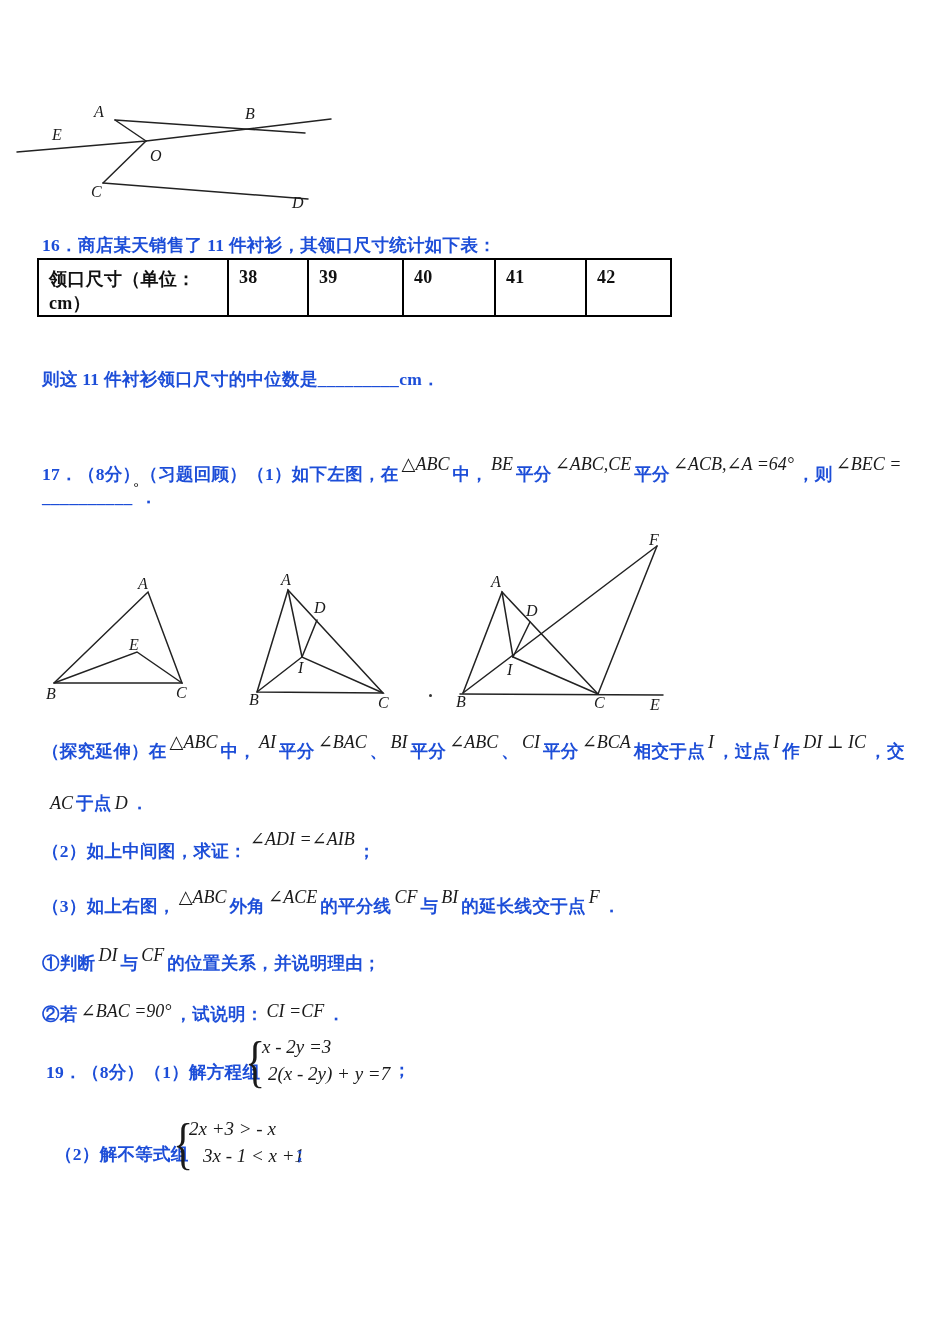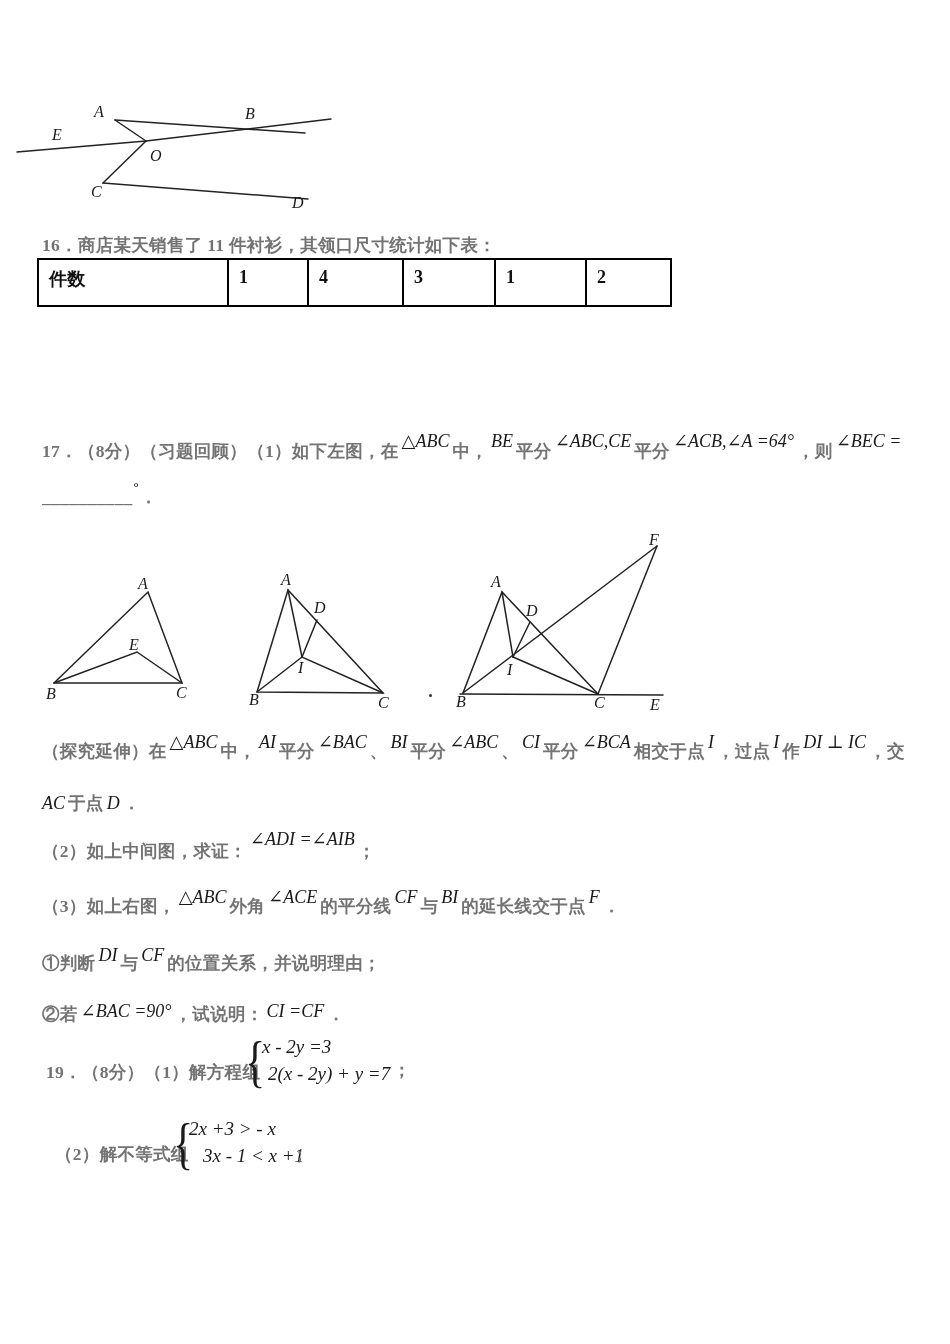--- a/index.html
+++ b/index.html
@@ -1,19 +1,19 @@
 <!DOCTYPE html>
 <html><head>
 <meta charset="utf-8">
 <style>
   html,body{margin:0;padding:0;background:#ffffff;}
   #page{position:relative;width:950px;height:1344px;background:#ffffff;color:#111;
         font-family:"Liberation Serif","DejaVu Serif",serif;overflow:hidden;}
   .line{position:absolute;white-space:nowrap;line-height:1.3;}
-  .cn{font-weight:bold;font-size:17.5px;color:#737373;letter-spacing:.3px;}
+  .cn{font-weight:bold;font-size:17.5px;color:#1d4ed8;letter-spacing:.3px;}
   .mt{font-style:italic;font-size:18px;color:#1a1a1a;position:relative;margin:0 3px;}
   .r0{top:0;} .r3{top:-3px;margin-top:32px;} .r8{top:-8px;font-style:italic;} .r9{top:-9px;} .r10{top:-10px;} .r12{top:-12px;margin-top:34px;}
   .deg{position:relative;top:-12px;font-size:13px;font-weight:bold;margin:0 1px;}
   svg text{font-family:"Liberation Serif","DejaVu Serif",serif;font-style:italic;font-size:16px;fill:#1a1a1a;}
   svg path, svg line, svg polyline{stroke:#222;stroke-width:1.5;fill:none;stroke-linecap:round;}
   table.q16{position:absolute;left:37px;top:258px;border-collapse:collapse;table-layout:fixed;}
   table.q16 td{border:2.5px solid #000;vertical-align:top;padding:7px 0 0 10px;
                font-weight:bold;font-size:18px;letter-spacing:.3px;}
   .sysline{position:absolute;font-style:italic;font-size:19px;color:#1a1a1a;white-space:nowrap;}
   .brace{position:absolute;font-size:56px;font-weight:400;color:#1a1a1a;line-height:56px;
@@ -49,34 +49,37 @@
   <table class="q16">
     <colgroup>
         <col style="width:190px">
         <col style="width:80px">
         <col style="width:95px">
         <col style="width:92px">
         <col style="width:91px">
         <col style="width:85px">
       </colgroup>
     <tbody>
-    <tr style="height:47px">
-      <td>件数</td>
-      <td>1</td>
-      <td>4</td>
-      <td>3</td>
-      <td>1</td>
-      <td>2</td>
+        <tr style="height:52px">
+      <td>领口尺寸（单位：cm）</td>
+      <td>38</td>
+      <td>39</td>
+      <td>40</td>
+      <td>41</td>
+      <td>42</td>
     </tr>
   </tbody>
     </table>
 
+  <div class="line" style="left:42px;top:368px">
+    <span class="cn">则这 11 件衬衫领口尺寸的中位数是_________cm．</span>
+  </div>
 
 
-  <div class="line" style="left:42px;top:440px">
+  <div class="line" style="left:42px;top:463px">
     <span class="cn">17．（8分）（习题回顾）（1）如下左图，在</span><span class="mt r10">△ABC</span><span class="cn">中，</span><span class="mt r10">BE</span><span class="cn">平分</span><span class="mt r10">∠ABC,CE</span><span class="cn">平分</span><span class="mt r10">∠ACB,∠A =64°</span><span class="cn">，则</span><span class="mt r10">∠BEC =</span>
   </div>
 
   <div class="line" style="left:42px;top:486px">
     <span class="cn">__________</span><span class="deg">°</span><span class="cn">．</span>
   </div>
 
   <svg class="abs" style="left:30px;top:568px" width="170" height="148" viewBox="30 568 170 148">
     <g>
       <polyline points="54,683 148,592 182,683 54,683"></polyline>
@@ -121,21 +124,21 @@
     <text x="507" y="675">I</text>
     <text x="649" y="545">F</text>
     <text x="650" y="710">E</text>
   </svg>
 
   <div class="line" style="left:42px;top:740px">
     <span class="cn">（探究延伸）在</span><span class="mt r9">△ABC</span><span class="cn">中，</span><span class="mt r9">AI</span><span class="cn">平分</span><span class="mt r9">∠BAC</span><span class="cn">、</span><span class="mt r9">BI</span><span class="cn">平分</span><span class="mt r9">∠ABC</span><span class="cn">、</span><span class="mt r9">CI</span><span class="cn">平分</span><span class="mt r9">∠BCA</span><span class="cn">相交于点</span><span class="mt r9">I</span><span class="cn">，过点</span><span class="mt r9">I</span><span class="cn">作</span><span class="mt r9">DI ⊥ IC</span><span class="cn">，交</span>
   </div>
 
   <div class="line" style="left:42px;top:792px">
-    <span class="mt r0" style="margin-left:0">AC</span><span class="cn">于点</span><span class="mt r0">D</span><span class="cn">．</span>
+    <span class="mt r0" style="margin-left:8px">AC</span><span class="cn">于点</span><span class="mt r0">D</span><span class="cn">．</span>
   </div>
 
   <div class="line" style="left:42px;top:840px">
     <span class="cn">（2）如上中间图，求证：</span><span class="mt r12">∠ADI =∠AIB</span><span class="cn">；</span>
   </div>
 
   <div class="line" style="left:42px;top:895px">
     <span class="cn">（3）如上右图，</span><span class="mt r9">△ABC</span><span class="cn">外角</span><span class="mt r9">∠ACE</span><span class="cn">的平分线</span><span class="mt r9">CF</span><span class="cn">与</span><span class="mt r9">BI</span><span class="cn">的延长线交于点</span><span class="mt r9">F</span><span class="cn">．</span>
   </div>
 

